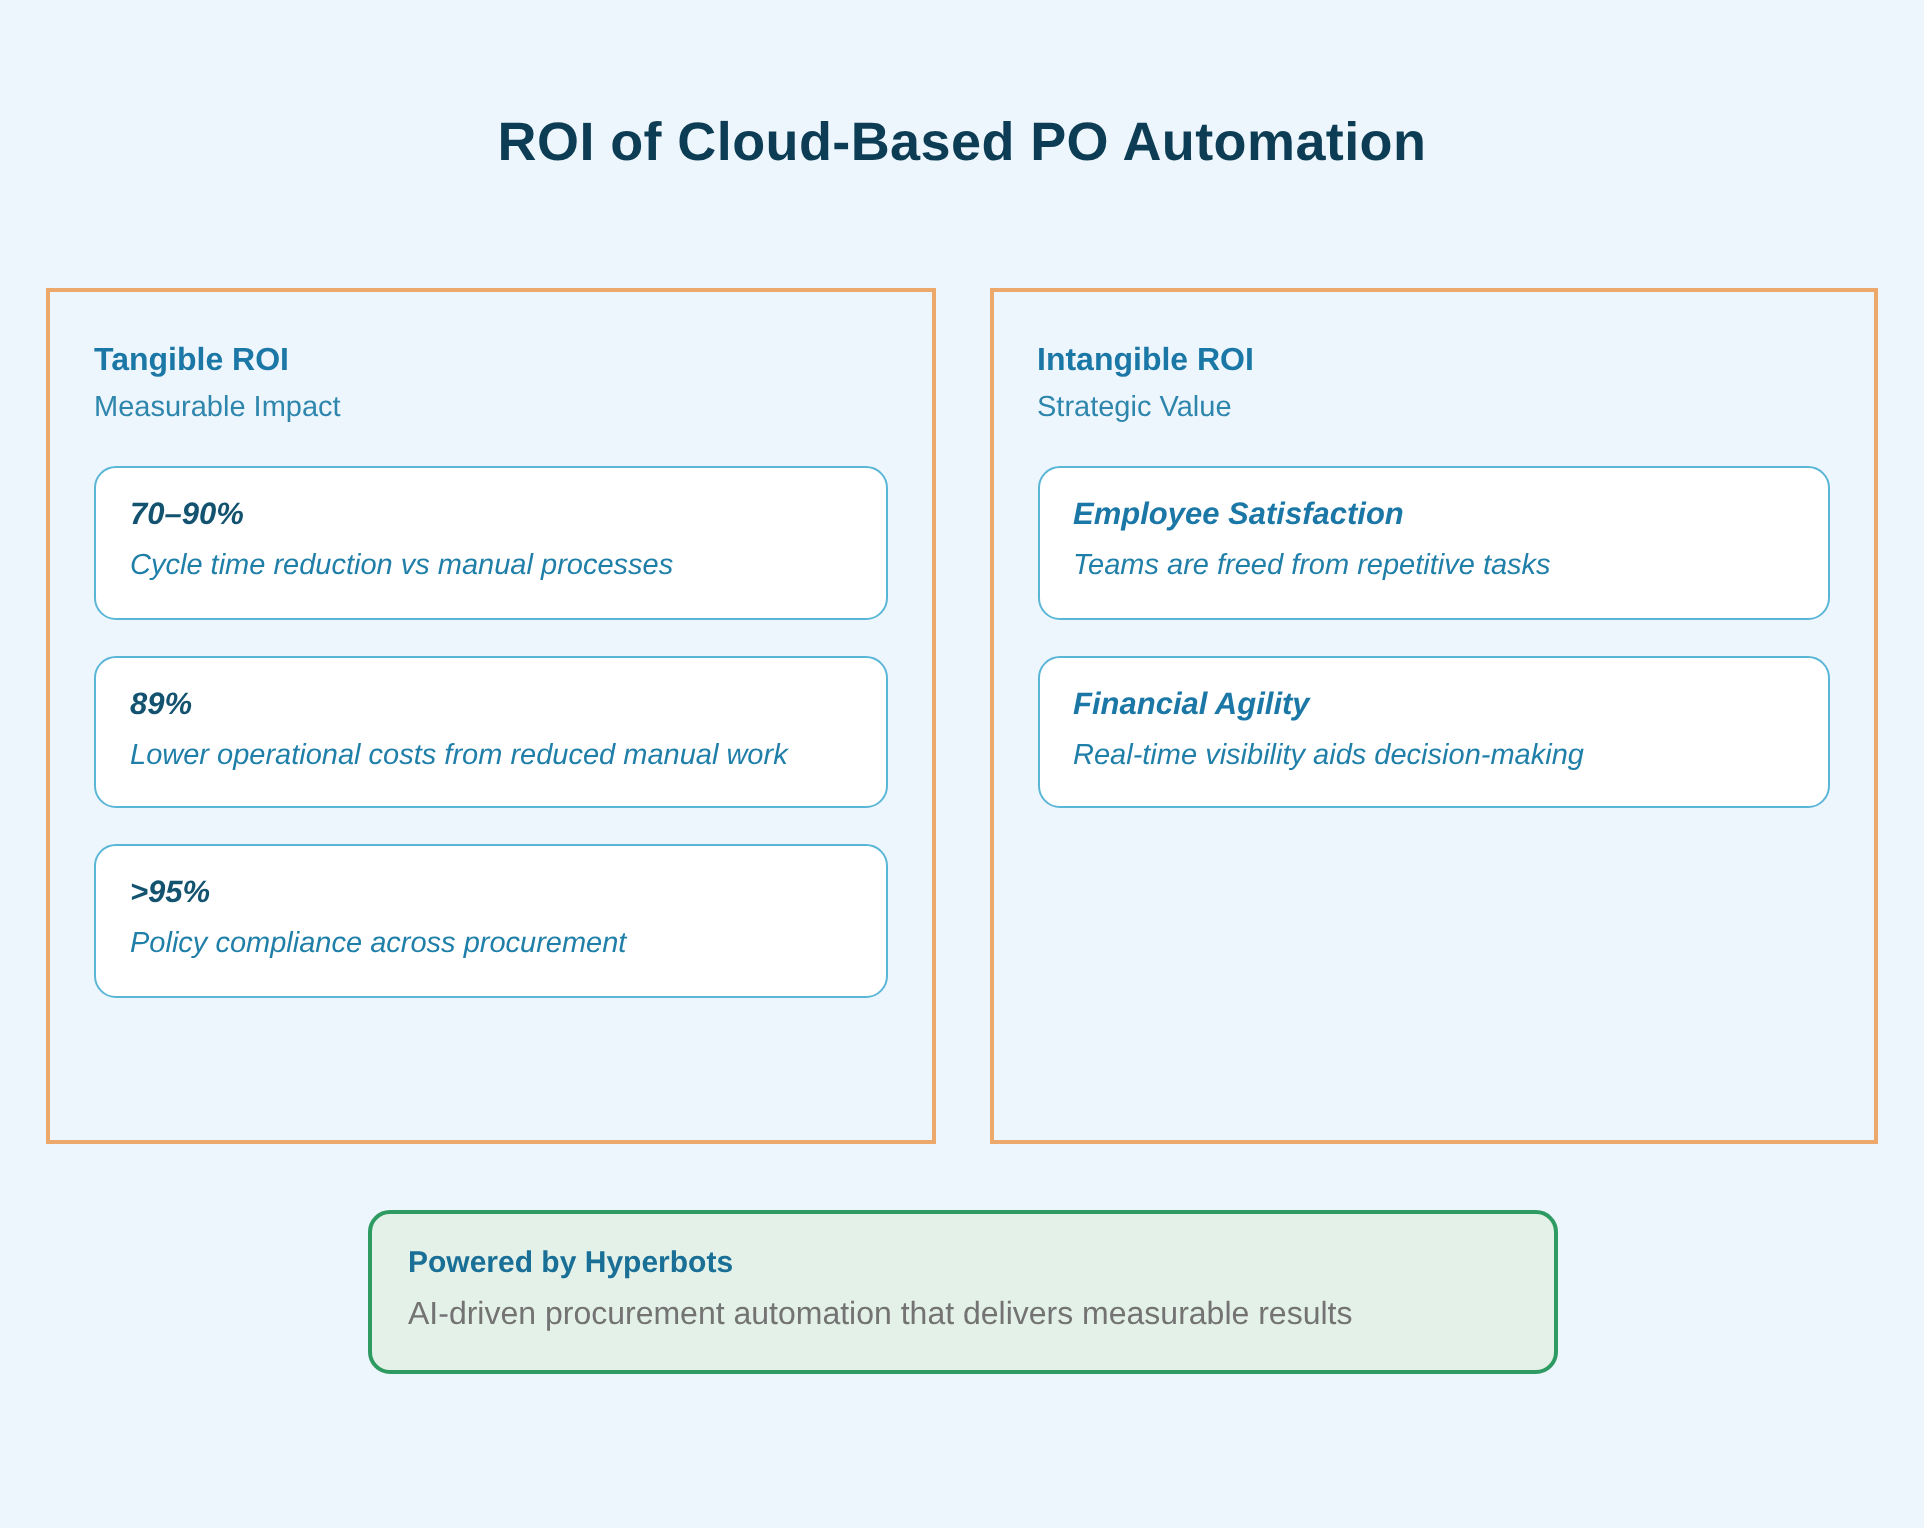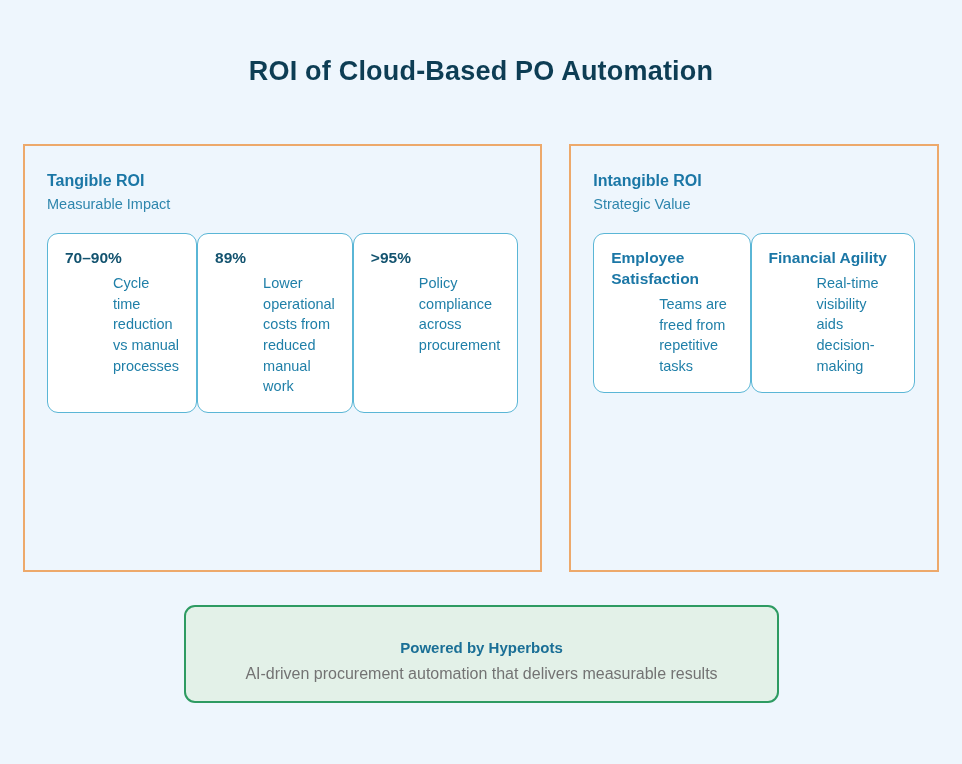--- a/index.html
+++ b/index.html
@@ -64,59 +64,59 @@
     font-size: 14.5px;
     font-weight: 400;
     color: #2e86ad;
     line-height: 1.5;
     margin-top: 2px;
   }
 
   
   .card-list {
     display: flex;
-    flex-direction: row;
+    flex-direction: column;
+    gap: 18px;
+    font-style: italic;
   }
   .card {
     box-sizing: border-box;
     background: #ffffff;
     border: 1.6px solid #5ab6d6;
     border-radius: 11px;
     padding: 14px 17px 15px 17px;
   }
   .card-value {
     font-size: 15.5px;
     font-weight: 700;
     color: #13536f;
     line-height: 1.35;
     margin-bottom: 4px;
   }
   .card-label {
     font-size: 14.5px;
     font-weight: 400;
     color: #1f7fa8;
     line-height: 1.42;
-    margin-left: 48px;
   }
   .panel.intangible .card-value {
     color: #1b77a6;
   }
 
   
   .footer-banner {
     position: absolute;
     left: 184px;
     top: 605px;
     width: 595px;
     box-sizing: border-box;
     background: #e3f1e8;
     border: 2px solid #2e9b62;
     border-radius: 11px;
-    padding: 30px 18px 16px 18px;
-    text-align: center;
+    padding: 14px 18px 16px 18px;
   }
   .footer-title {
     font-size: 15px;
     font-weight: 700;
     color: #1a6f96;
     line-height: 1.4;
     margin-bottom: 4px;
   }
   .footer-subtitle {
     font-size: 16px;

